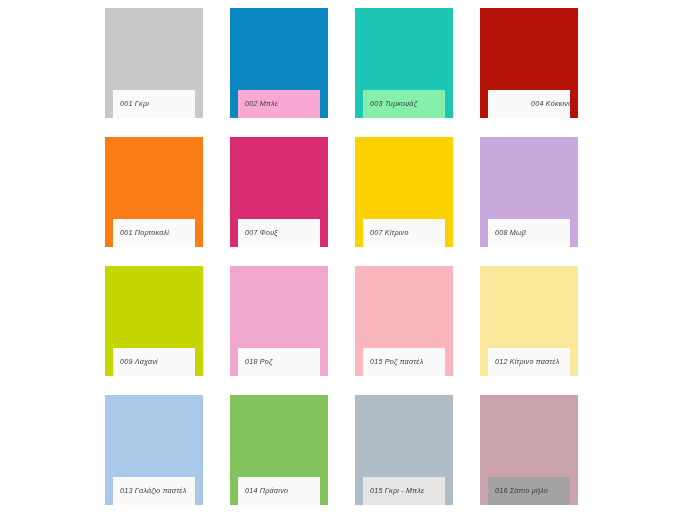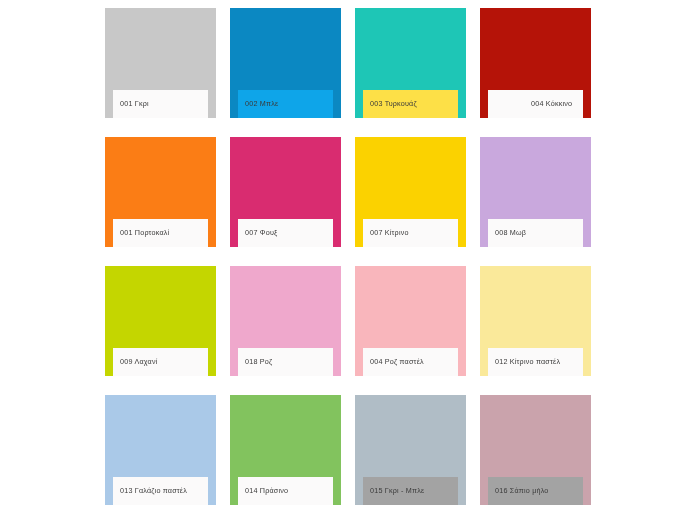--- a/index.html
+++ b/index.html
@@ -22,23 +22,24 @@
     padding: 8px 0 0 105px;
     display: grid;
     grid-template-columns: repeat(4, 111px);
     grid-template-rows: repeat(4, 110px);
     column-gap: 14px;
     row-gap: 19px;
   }
 
   .swatch-cell {
     position: relative;
-    width: 111px;
+    width: 98px;
     height: 110px;
     box-sizing: border-box;
+    font-style: italic;
   }
 
   .swatch-color {
     position: absolute;
     left: 0;
     top: 0;
     width: 100%;
     height: 100%;
   }
 
@@ -68,27 +69,27 @@
 
 <div id="swatch-grid">
     <div class="swatch-cell">
       <div class="swatch-color" style="background: rgb(200, 200, 200);"></div>
       <div class="swatch-label" style="background: rgb(251, 250, 250);">
         <span class="swatch-label-text" style="color: rgb(58, 58, 58);">001 Γκρι</span>
       </div>
     </div>
     <div class="swatch-cell">
       <div class="swatch-color" style="background: rgb(11, 136, 194);"></div>
-      <div class="swatch-label" style="background: #0ea5e9;">
+      <div class="swatch-label" style="background: #f9a8d4;">
         <span class="swatch-label-text" style="color: rgb(58, 58, 58);">002 Μπλε</span>
       </div>
     </div>
     <div class="swatch-cell">
       <div class="swatch-color" style="background: rgb(30, 198, 182);"></div>
-      <div class="swatch-label" style="background: #fde047; text-align: right;">
+      <div class="swatch-label" style="background: #86efac; text-align: right;">
         <span class="swatch-label-text" style="color: rgb(58, 58, 58);">003 Τυρκουάζ</span>
       </div>
     </div>
     <div class="swatch-cell">
       <div class="swatch-color" style="background: rgb(181, 19, 8);"></div>
       <div class="swatch-label" style="background: rgb(251, 250, 250);">
         <span class="swatch-label-text" style="color: rgb(58, 58, 58); margin-left: 36px;">004 Κόκκινο</span>
       </div>
     </div>
     <div class="swatch-cell">
@@ -123,21 +124,21 @@
     </div>
     <div class="swatch-cell">
       <div class="swatch-color" style="background: rgb(239, 168, 204);"></div>
       <div class="swatch-label" style="background: rgb(251, 250, 250);">
         <span class="swatch-label-text" style="color: rgb(58, 58, 58);">018 Ροζ</span>
       </div>
     </div>
     <div class="swatch-cell">
       <div class="swatch-color" style="background: rgb(249, 182, 188);"></div>
       <div class="swatch-label" style="background: rgb(251, 250, 250);">
-        <span class="swatch-label-text" style="color: rgb(58, 58, 58);">004 Ροζ παστέλ</span>
+        <span class="swatch-label-text" style="color: rgb(58, 58, 58);">015 Ροζ παστέλ</span>
       </div>
     </div>
     <div class="swatch-cell">
       <div class="swatch-color" style="background: rgb(250, 233, 154);"></div>
       <div class="swatch-label" style="background: rgb(251, 250, 250);">
         <span class="swatch-label-text" style="color: rgb(58, 58, 58);">012 Κίτρινο παστέλ</span>
       </div>
     </div>
     <div class="swatch-cell">
       <div class="swatch-color" style="background: rgb(170, 201, 232);"></div>
@@ -146,21 +147,21 @@
       </div>
     </div>
     <div class="swatch-cell">
       <div class="swatch-color" style="background: rgb(130, 195, 94);"></div>
       <div class="swatch-label" style="background: rgb(251, 250, 250);">
         <span class="swatch-label-text" style="color: rgb(58, 58, 58);">014 Πράσινο</span>
       </div>
     </div>
     <div class="swatch-cell">
       <div class="swatch-color" style="background: rgb(176, 189, 198);"></div>
-      <div class="swatch-label" style="background: #a3a3a3;">
+      <div class="swatch-label" style="background: #e5e5e5;">
         <span class="swatch-label-text" style="color: rgb(58, 58, 58);">015 Γκρι - Μπλε</span>
       </div>
     </div>
     <div class="swatch-cell">
       <div class="swatch-color" style="background: rgb(202, 163, 172);"></div>
       <div class="swatch-label" style="background: #a3a3a3; margin-top: 9px;">
         <span class="swatch-label-text" style="color: rgb(58, 58, 58);">016 Σάπιο μήλο</span>
       </div>
     </div>
   </div>

